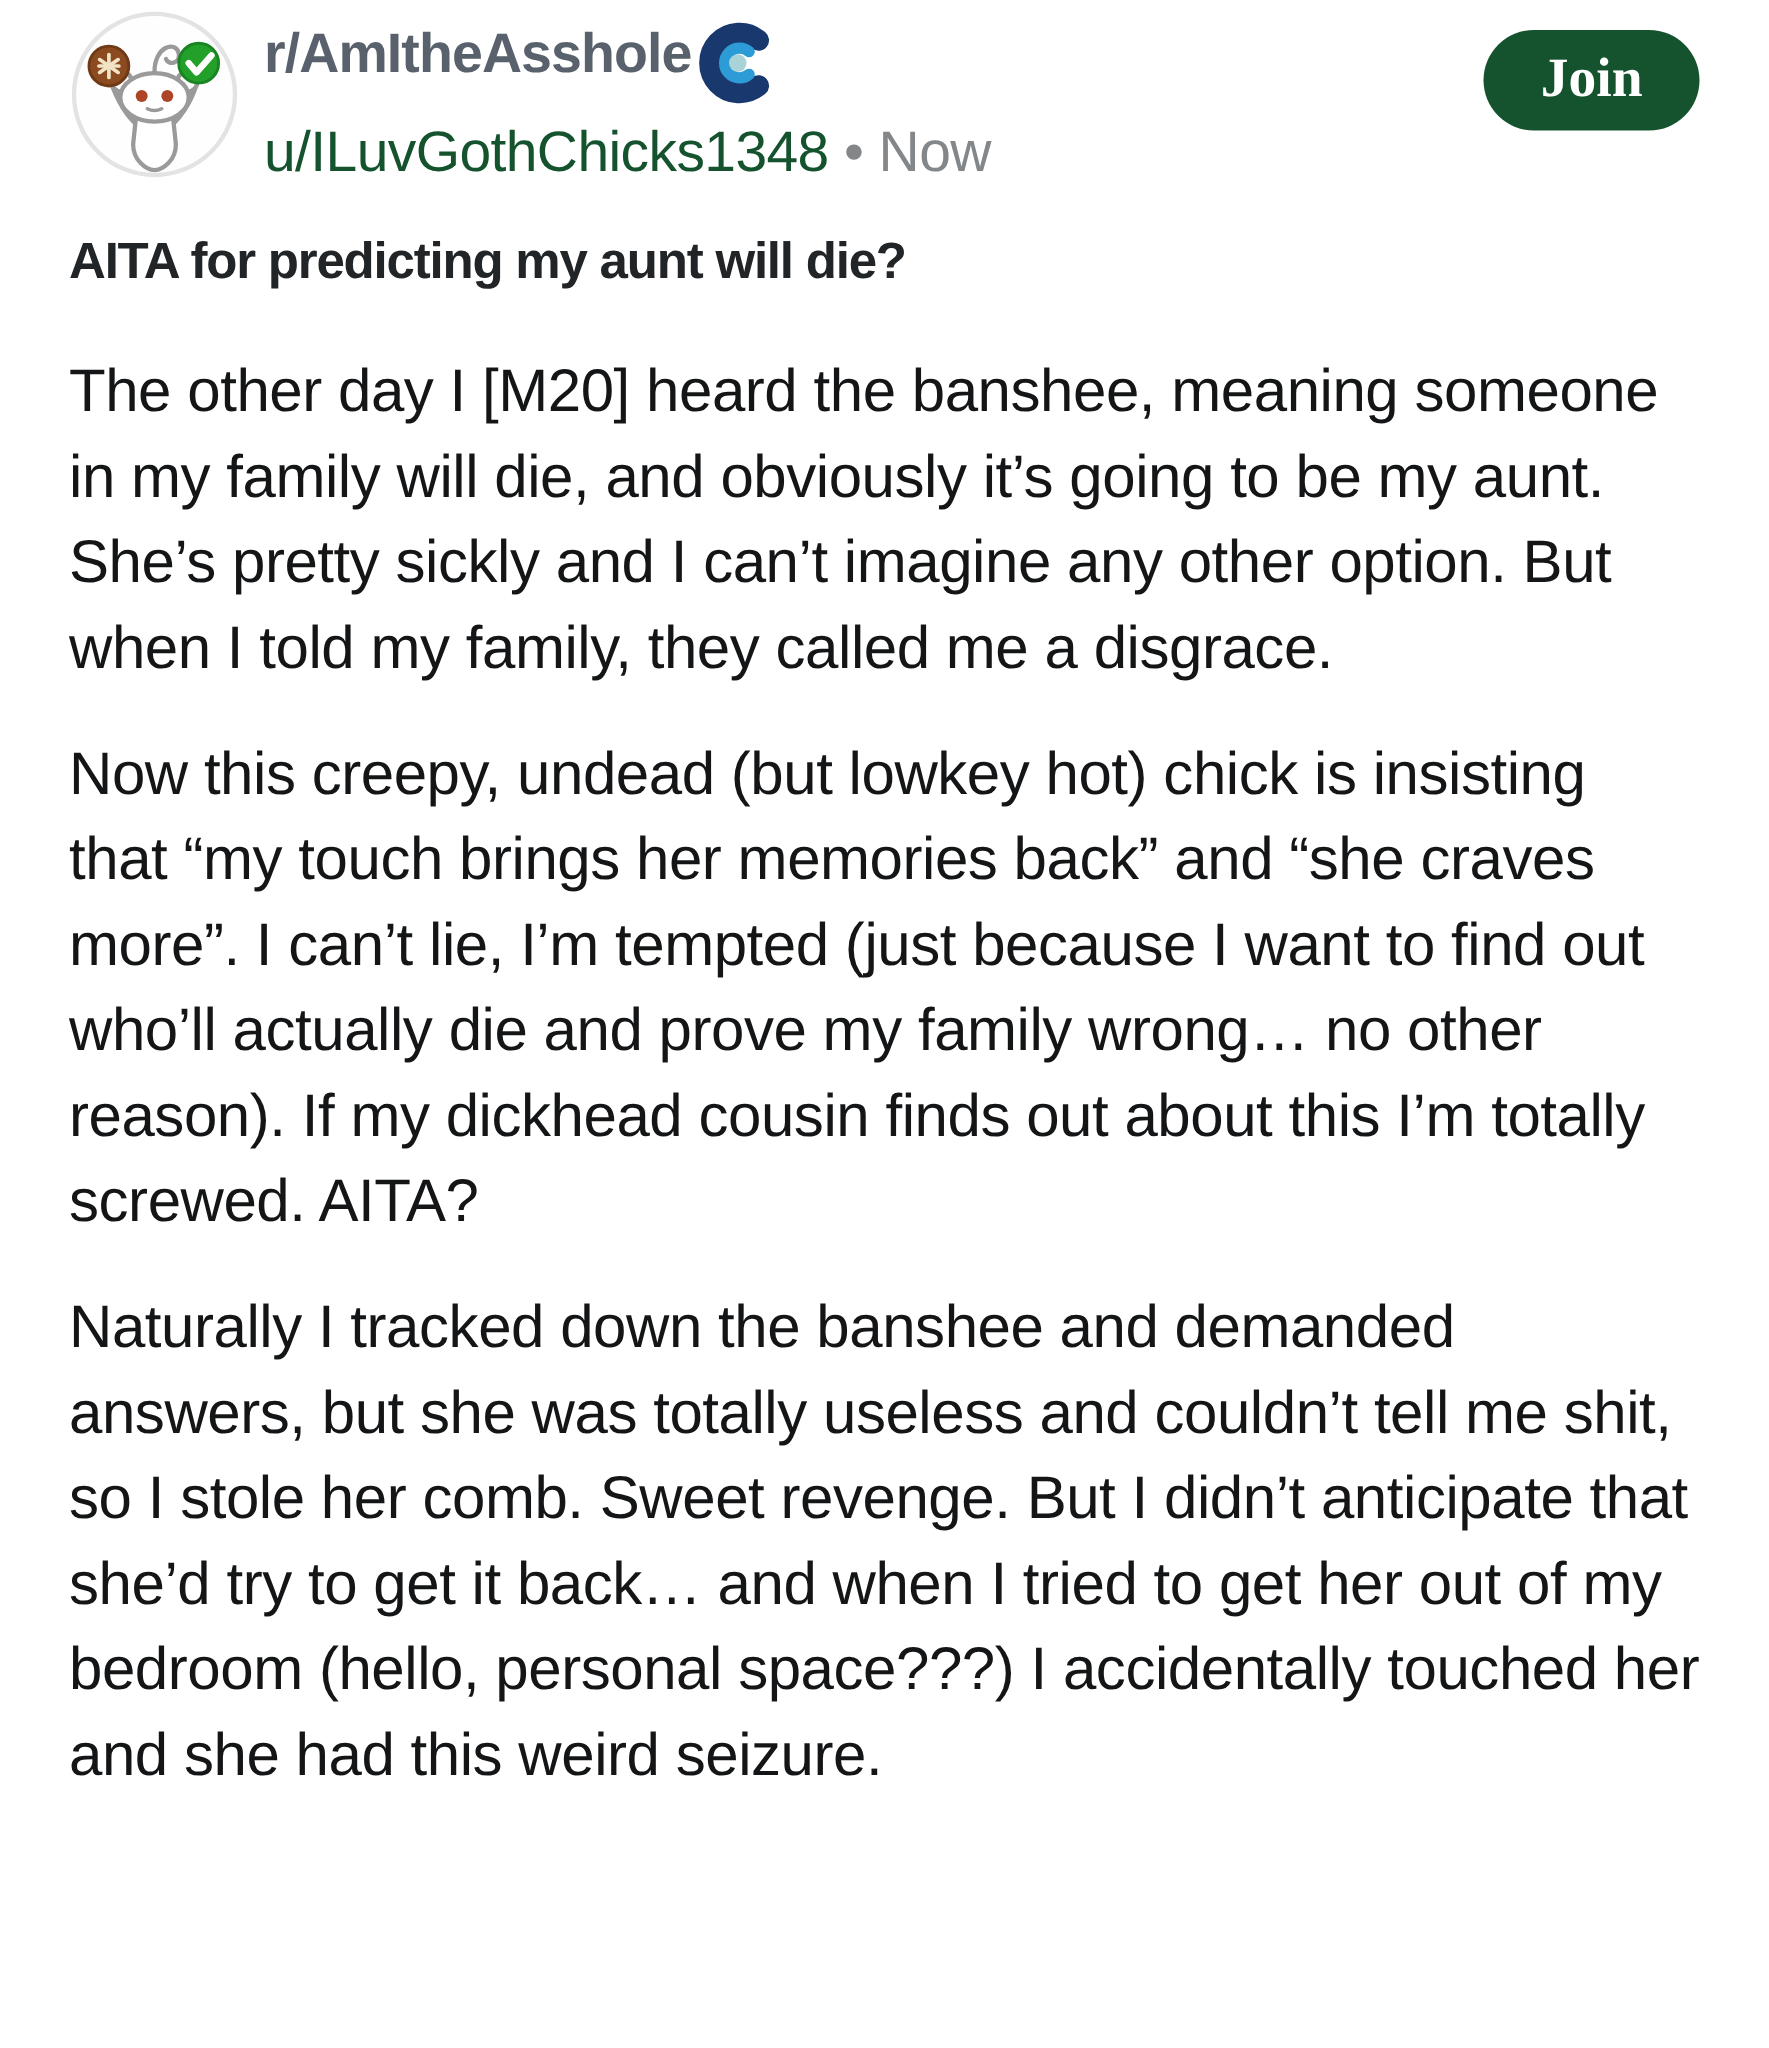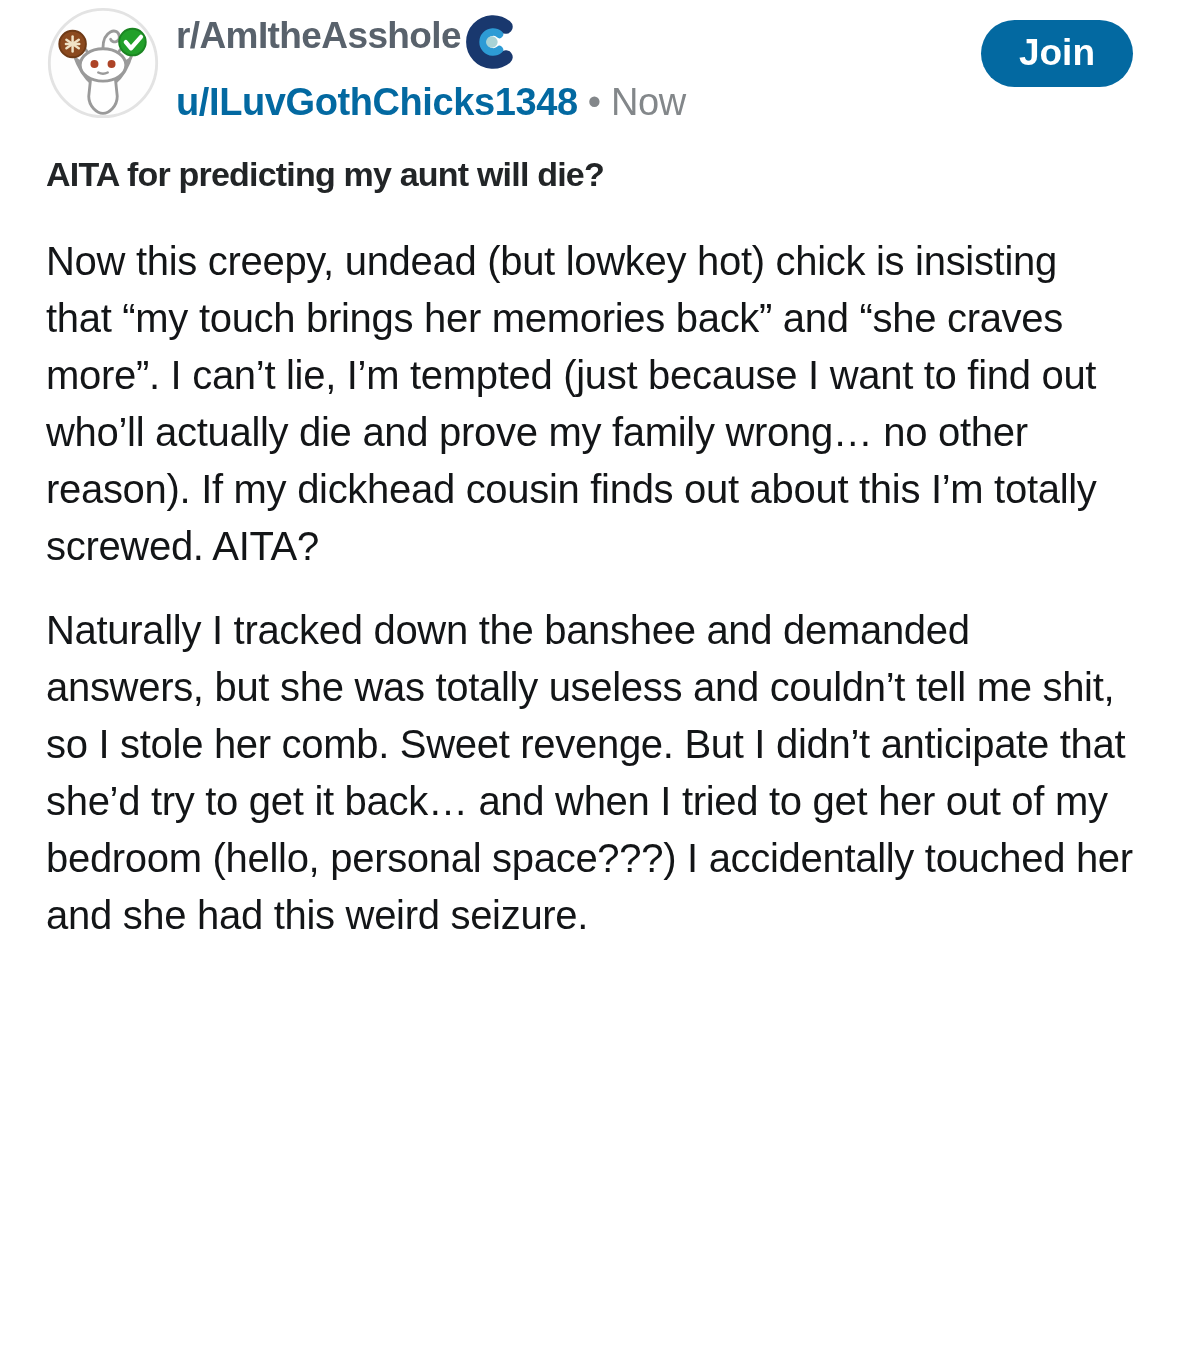--- a/index.html
+++ b/index.html
@@ -16,26 +16,26 @@
   .header { display: flex; align-items: flex-start; padding-top: 6px; }
   .avatar { width: 114px; height: 114px; flex: none; cursor: pointer; }
   .header-text { margin-left: 16px; padding-top: 8px; flex: 1; min-width: 0; }
   .row1 { display: flex; align-items: flex-start; gap: 4px; }
   .subreddit {
     font-size: 37px; font-weight: 700; color: #59626c;
     letter-spacing: -0.6px; line-height: 44px; cursor: pointer;
   }
   .community-logo { width: 56px; height: 60px; margin-top: -2px; }
   .row2 { font-size: 38px; margin-top: 8px; line-height: 44px; letter-spacing: -0.4px; }
-  .author { color: #0369a1; cursor: pointer; font-weight: bold; }
+  .author { color: #14532d; cursor: pointer; }
   .meta { color: #83878a; }
   .join-button {
     margin-left: auto; margin-top: 14px; flex: none;
-    background: #0369a1; color: #ffffff;
-    font-family: Liberation Sans, sans-serif;
+    background: #14532d; color: #ffffff;
+    font-family: Liberation Serif, serif;
     font-size: 37px; font-weight: 600;
     border: none; border-radius: 40px;
     padding: 13px 38px; cursor: pointer; line-height: 1.1;
   }
 
   
   .post-title {
     margin: 30px 0 0;
     font-size: 34px; font-weight: 700; color: #222527;
     letter-spacing: -0.8px; line-height: 1.2;
@@ -102,17 +102,18 @@
         <span class="meta">Now</span>
       </div>
     </div>
 
     <button class="join-button">Join</button>
   </div>
 
   <h1 class="post-title">AITA for predicting my aunt will die?</h1>
 
   <div class="post-body">
+    <p>The other day I [M20] heard the banshee, meaning someone in my family will die, and obviously it’s going to be my aunt. She’s pretty sickly and I can’t imagine any other option. But when I told my family, they called me a disgrace.</p>
     <p>Now this creepy, undead (but lowkey hot) chick is insisting that “my touch brings her memories back” and “she craves more”. I can’t lie, I’m tempted (just because I want to find out who’ll actually die and prove my family wrong… no other reason). If my dickhead cousin finds out about this I’m totally screwed. AITA?</p>
     <p>Naturally I tracked down the banshee and demanded answers, but she was totally useless and couldn’t tell me shit, so I stole her comb. Sweet revenge. But I didn’t anticipate that she’d try to get it back… and when I tried to get her out of my bedroom (hello, personal space???) I accidentally touched her and she had this weird seizure.</p>
   </div>
 
 </div>
 
 </body></html>

